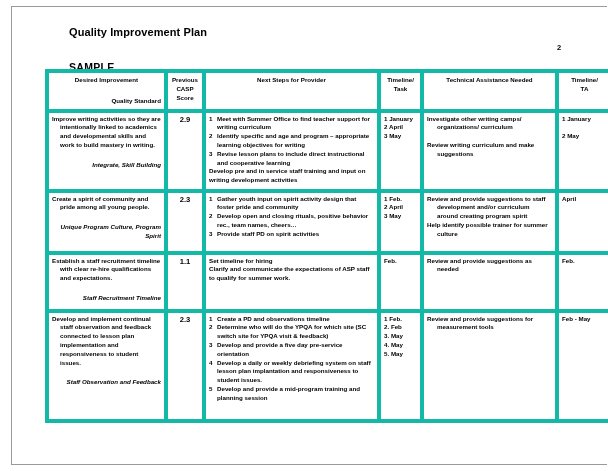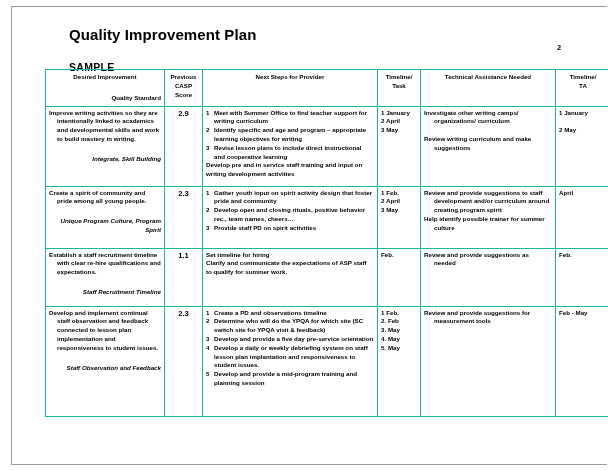--- a/index.html
+++ b/index.html
@@ -28,21 +28,21 @@
     border-top: 1px solid #9a9a9a;
     border-bottom: 1px solid #9a9a9a;
     box-sizing: border-box;
     background: #ffffff;
   }
 
   #doc-title {
     position: absolute;
     left: 57px;
     top: 19px;
-    font-size: 15px;
+    font-size: 11px;
     font-weight: bold;
     letter-spacing: 0.1px;
     white-space: nowrap;
   }
 
   #doc-subtitle {
     position: absolute;
     left: 57px;
     top: 54px;
     font-size: 10.5px;
@@ -65,21 +65,21 @@
     left: 33px;
     top: 62px;
     width: 565px;
     border-collapse: collapse;
     table-layout: fixed;
     font-size: 6.2px;
     line-height: 1.42;
   }
   #qip-table th,
   #qip-table td {
-    border: 1px solid #14b8a6;
+    border: 4px solid #14b8a6;
     vertical-align: top;
     padding: 2px 3px 3px 3px;
     box-sizing: border-box;
   }
 
   
   .col-desired    { width: 119px; }
   .col-score      { width: 38px;  }
   .col-steps      { width: 175px; }
   .col-tl-task    { width: 43px;  }

